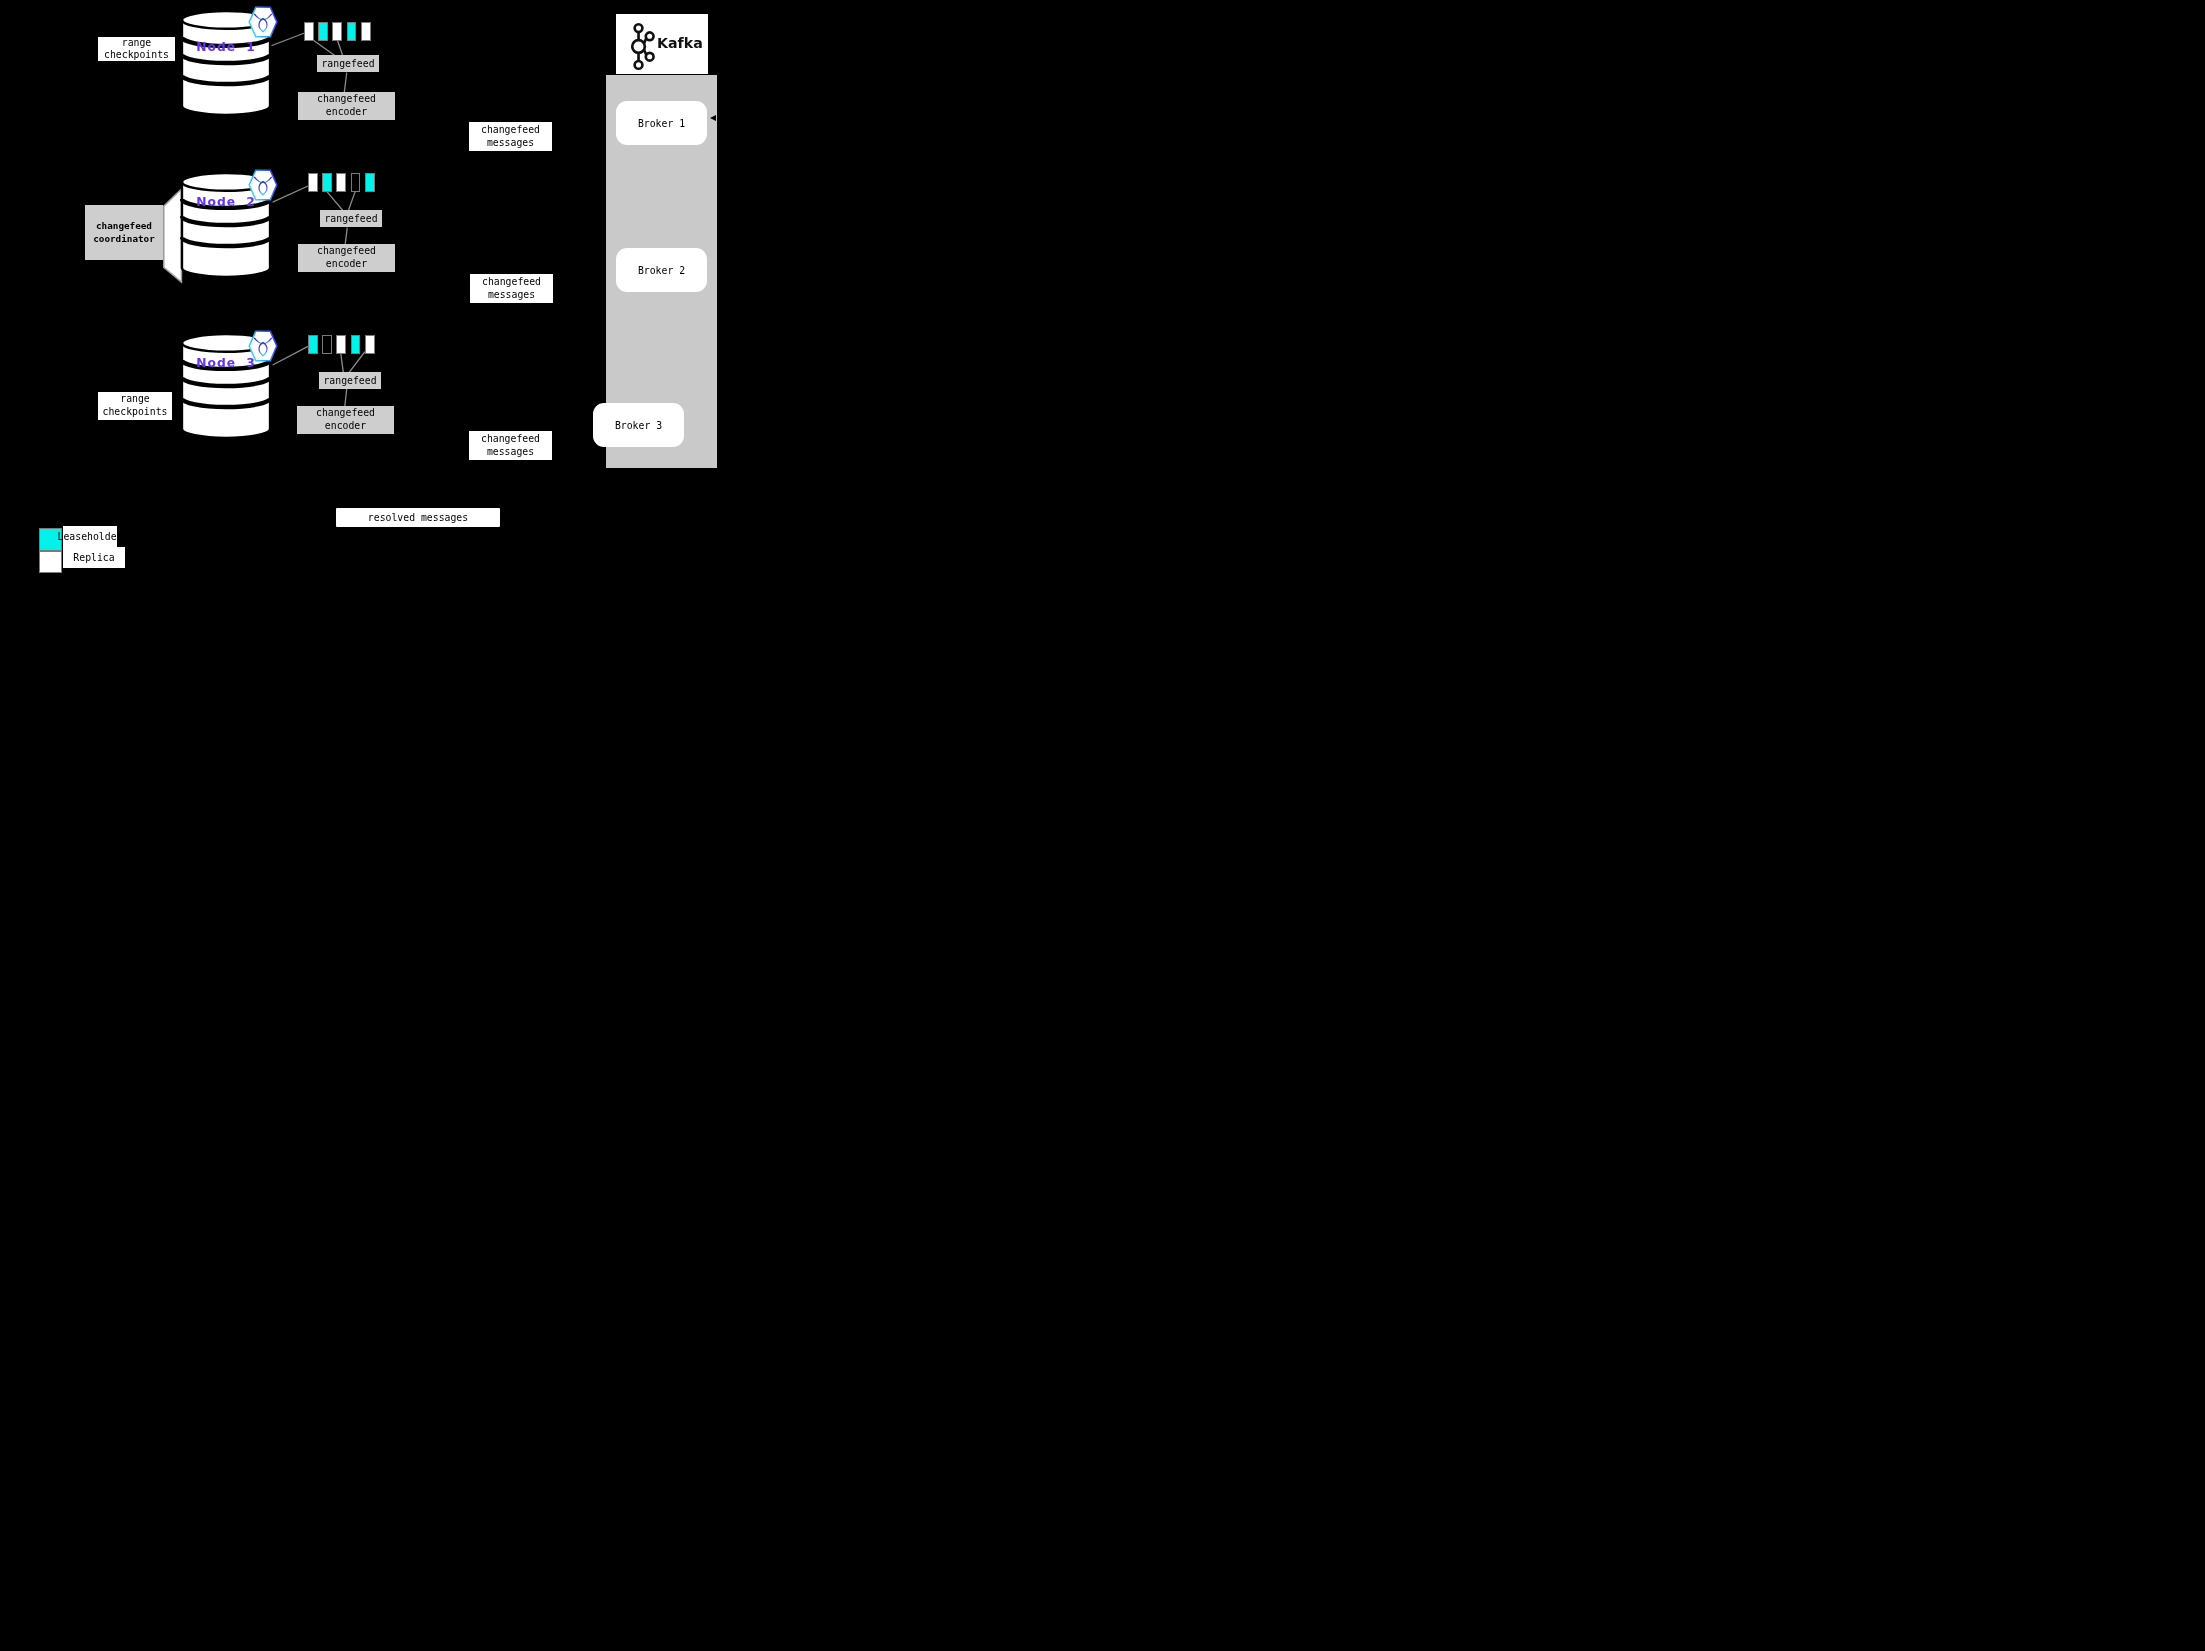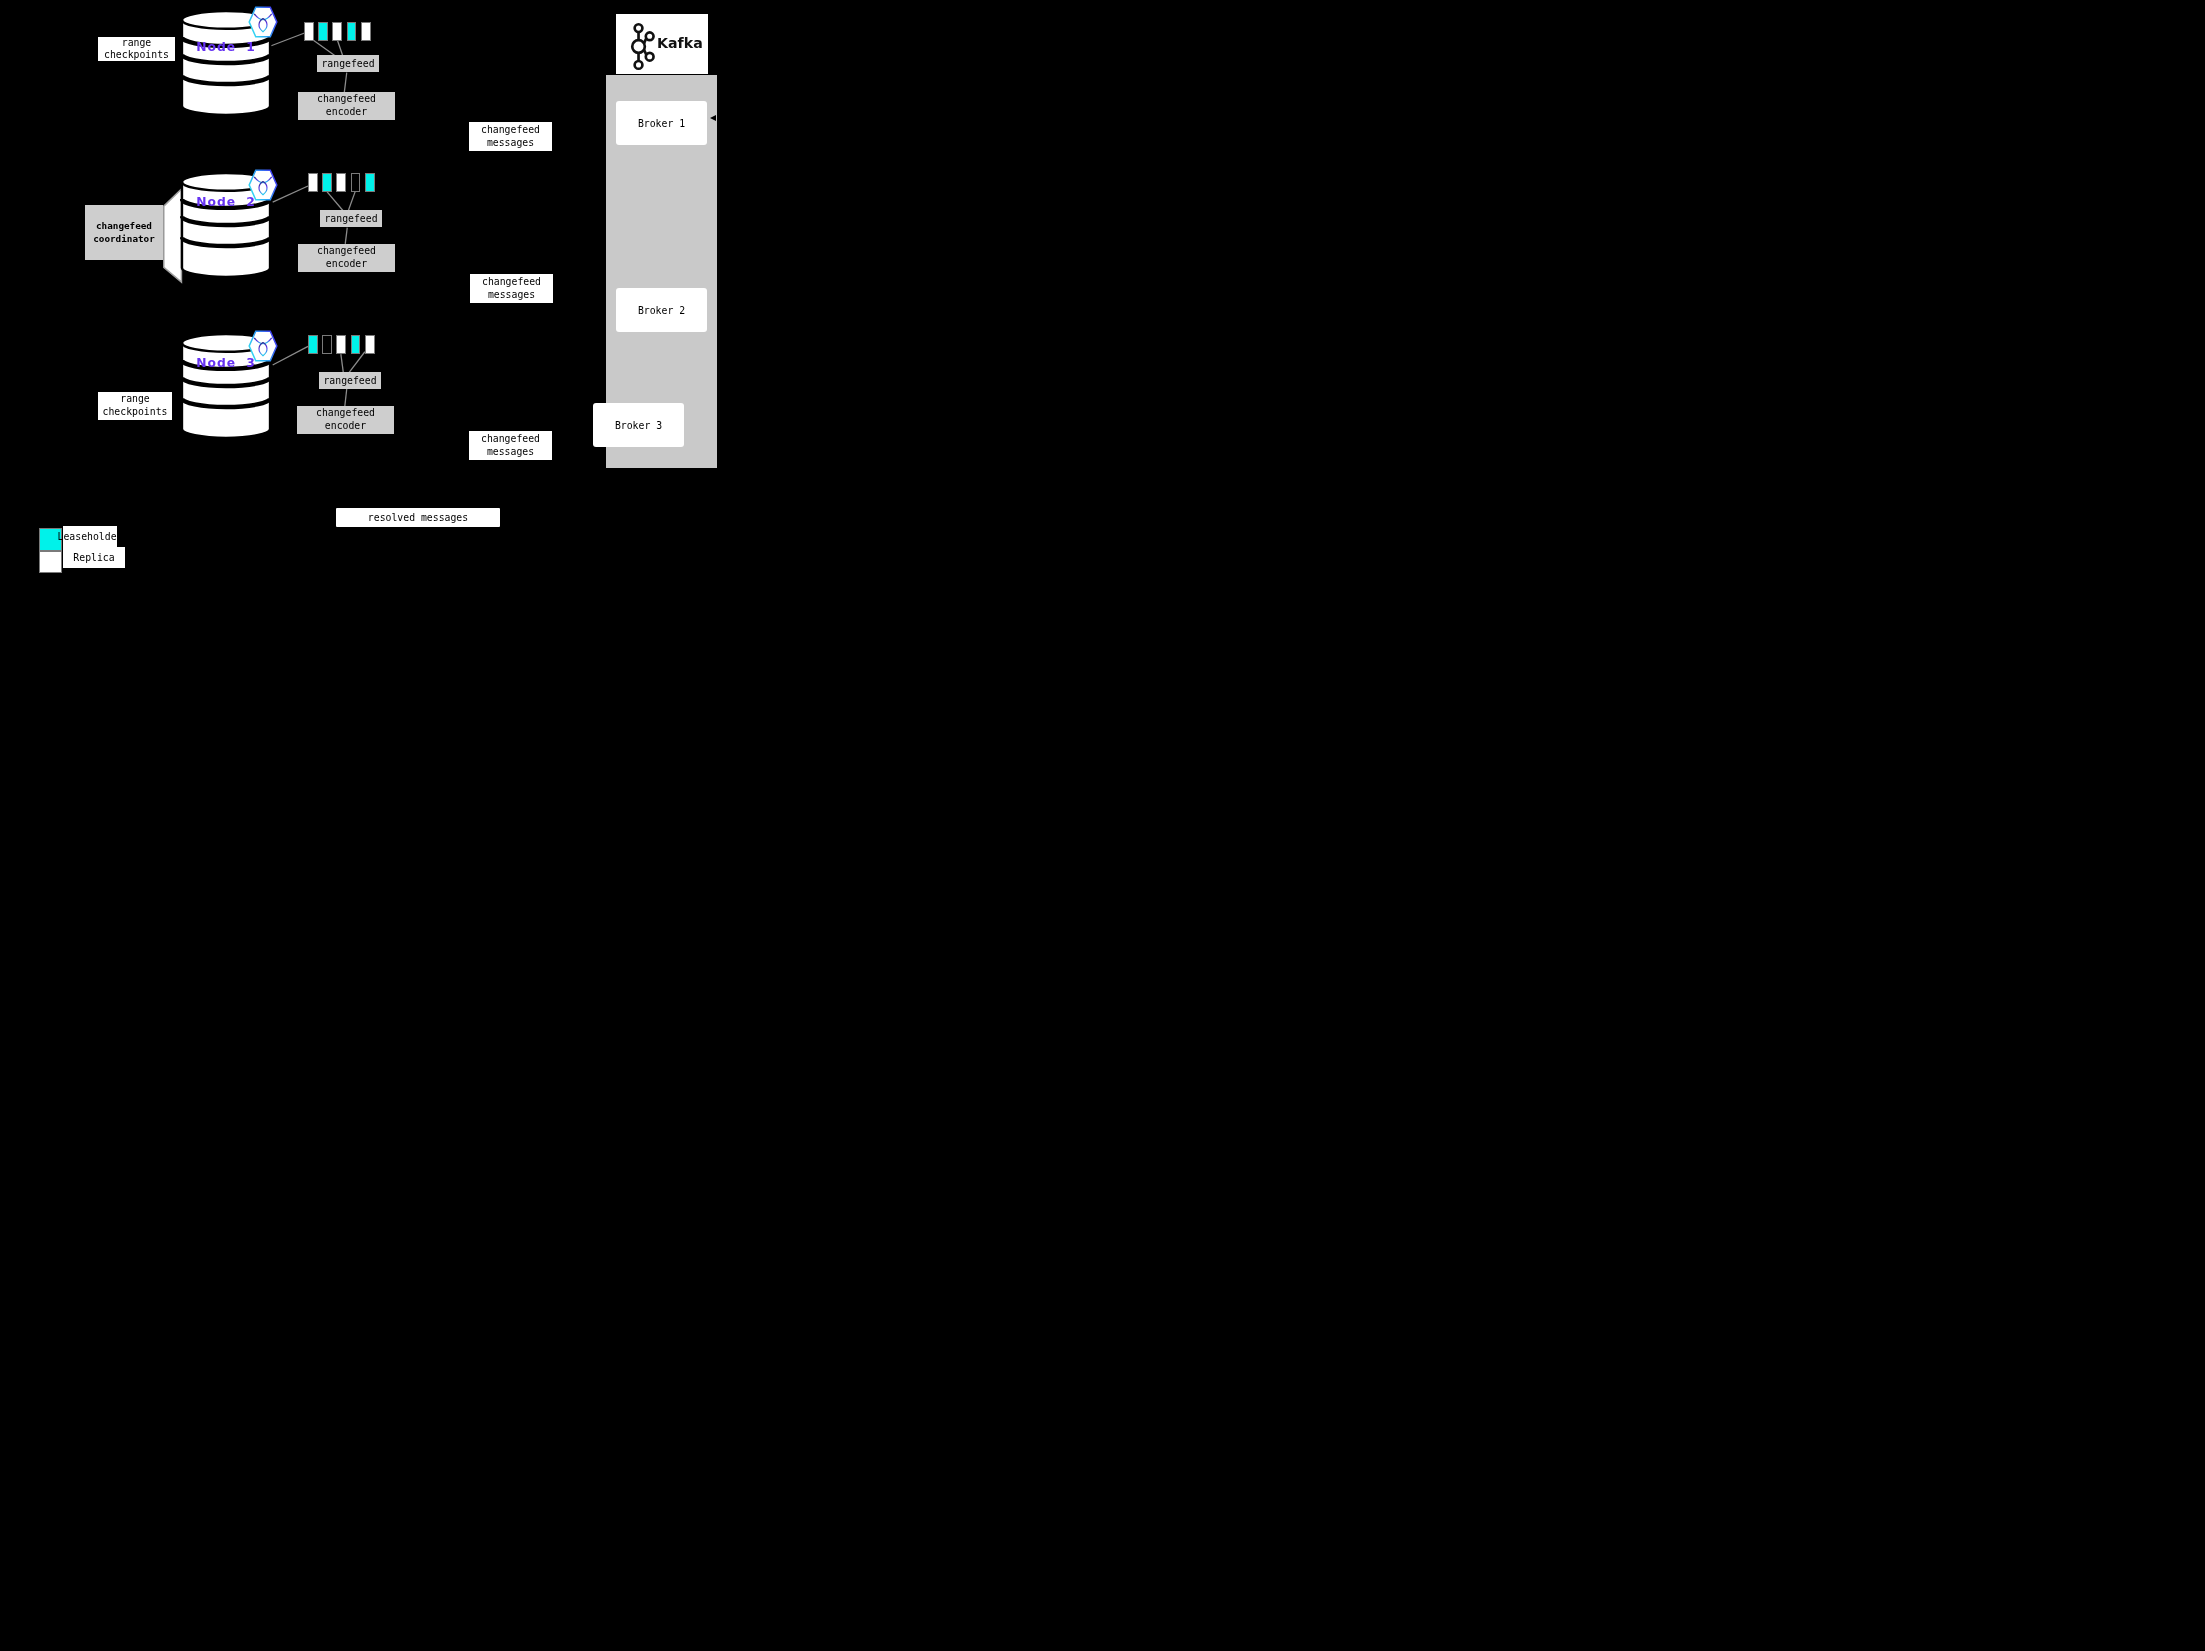--- a/index.html
+++ b/index.html
@@ -18,21 +18,21 @@
   .sq{width:9.8px;height:19px;border:1.5px solid var(--swatch_border,#7a7a7a);box-sizing:border-box;}
   .sq.leaseholder{background:var(--leaseholder,#00f2ea);}
   .sq.replica{background:var(--replica,#fff);}
   .sq.empty{background:transparent;}
   .cyl-wrap{position:absolute;z-index:3;width:92px;height:108px;}
   .node-label{position:absolute;z-index:4;width:92px;text-align:center;
       font-family:"DejaVu Sans","Liberation Sans",sans-serif;font-weight:bold;font-size:12.3px;
       color:var(--node_label,#6633f2);letter-spacing:1px;word-spacing:4.9px;}
   .hex{position:absolute;z-index:5;}
   .kafka-panel{position:absolute;z-index:2;background:var(--panel_gray,#c9c9c9);}
-  .broker{position:absolute;z-index:3;background:#fff;border-radius:3px;width:91px;height:44px;
+  .broker{position:absolute;z-index:3;background:#fff;border-radius:11px;width:91px;height:44px;
       display:flex;align-items:center;justify-content:center;font-size:9.8px;}
   .kafka-box{position:absolute;z-index:3;background:#fff;}
   .kafka-text{position:absolute;z-index:4;font-family:"DejaVu Sans","Liberation Sans",sans-serif;
       font-weight:bold;font-size:14.2px;color:#111;}
   .pill{position:absolute;z-index:2;background:#fff;border-radius:1px;
       display:flex;align-items:center;justify-content:center;font-size:9.8px;}
   .legend-swatch{position:absolute;z-index:2;border:1.5px solid var(--swatch_border,#7a7a7a);box-sizing:border-box;}
   .arrowhead{position:absolute;z-index:4;width:0;height:0;
       border-top:3.4px solid transparent;border-bottom:3.4px solid transparent;
       border-right:6.4px solid #000;}
@@ -209,21 +209,21 @@
       <circle cx="53" cy="71" r="8"></circle>
       <line x1="30" y1="20" x2="30" y2="37"></line>
       <line x1="30" y1="63" x2="30" y2="80"></line>
       <line x1="41" y1="44" x2="46" y2="33"></line>
       <line x1="41" y1="56" x2="46" y2="67"></line>
     </g>
   </svg>
   <div class="kafka-text" style="left:657px;top:35px;">Kafka</div>
 
   <div class="broker" style="left:616px;top:101px;">Broker 1</div>
-  <div class="broker" style="left:616px;top:248px;margin-top:40px;">Broker 2</div>
+  <div class="broker" style="left:616px;top:248px;">Broker 2</div>
   <div class="broker" style="left:593px;top:403px;">Broker 3</div>
 
   <div class="arrowhead" style="left:710px;top:115px;"></div>
 
   <div class="pill" style="left:336px;top:508px;width:164px;height:18.6px;">resolved messages</div>
 
   <div class="legend-swatch sq leaseholder" style="left:39px;top:528px;width:23px;height:22.6px;"></div>
   <div class="legend-swatch sq replica" style="left:39px;top:551px;width:23px;height:21.6px;"></div>
   <div class="lbl white-box one-line" style="left:63px;top:526px;width:54px;height:20.6px;">Leaseholder</div>
   <div class="lbl white-box one-line" style="left:63px;top:547px;width:62px;height:20.6px;">Replica</div>

